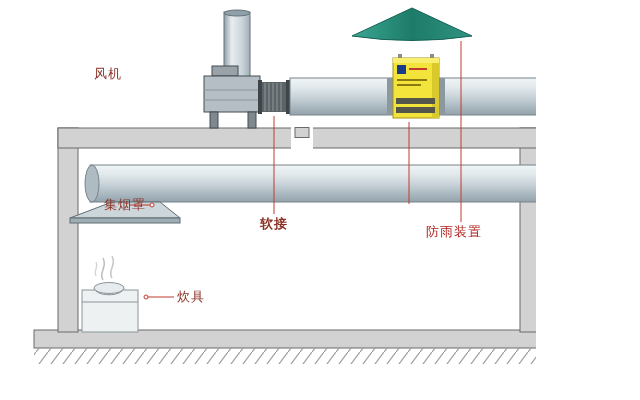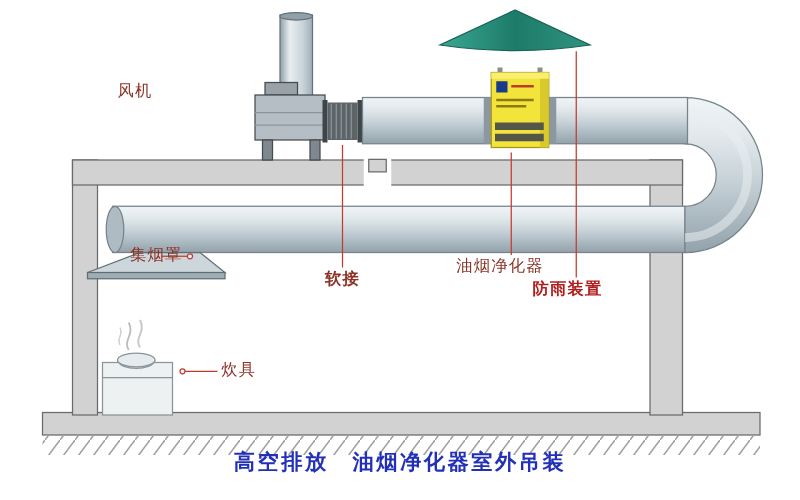--- a/index.html
+++ b/index.html
@@ -1,25 +1,25 @@
 <!DOCTYPE html>
 <html><head>
 <meta charset="utf-8">
 <style>
   html,body{margin:0;padding:0;background:#ffffff;}
   .stage{
-    position:relative;width:640px;height:400px;background:#ffffff;overflow:hidden;
+    position:relative;width:536px;height:400px;background:#ffffff;overflow:hidden;
     font-family:"DejaVu Sans","Liberation Sans",sans-serif;
   }
   .stage svg{position:absolute;left:0;top:0;}
   .lbl{
     position:absolute;font-size:13px;line-height:15px;color:#8b3226;
     white-space:nowrap;letter-spacing:1px;
   }
-  .lbl.bold{font-weight:bold;color:#b21f1f;}
+  .lbl.bold{font-weight:normal;color:#b21f1f;}
   .title{
     position:absolute;left:0;right:0;top:358px;text-align:center;
     font-size:17px;font-weight:bold;color:#2230b8;letter-spacing:2px;
   }
 </style>
 </head>
 <body>
 
 <div class="stage">
 
@@ -139,18 +139,16 @@
       <line x1="129" y1="205" x2="150" y2="205"></line>
       <circle cx="152" cy="205" r="2" fill="#ffffff"></circle>
       <line x1="147" y1="297" x2="174" y2="297"></line>
       <circle cx="146" cy="297" r="2" fill="#ffffff"></circle>
     </g>
   </svg>
 
   <div class="lbl" style="left:94px;top:66px;">风机</div>
   <div class="lbl" style="left:84px;top:197px;margin-left:20px;">集烟罩</div>
   <div class="lbl" style="left:260px;top:216px;font-weight:bold;">软接</div>
-  <div class="lbl" style="left:365px;top:206px;">油烟净化器</div>
   <div class="lbl bold" style="left:426px;top:224px;">防雨装置</div>
   <div class="lbl" style="left:177px;top:289px;">炊具</div>
 
-  <div class="title">高空排放　油烟净化器室外吊装</div>
 </div>
 
 </body></html>

